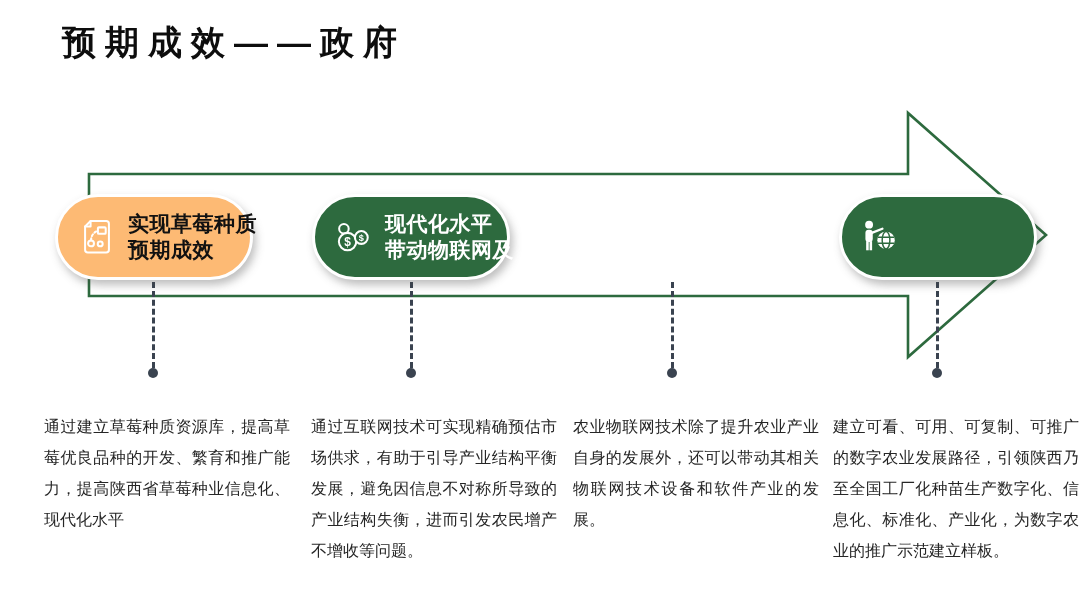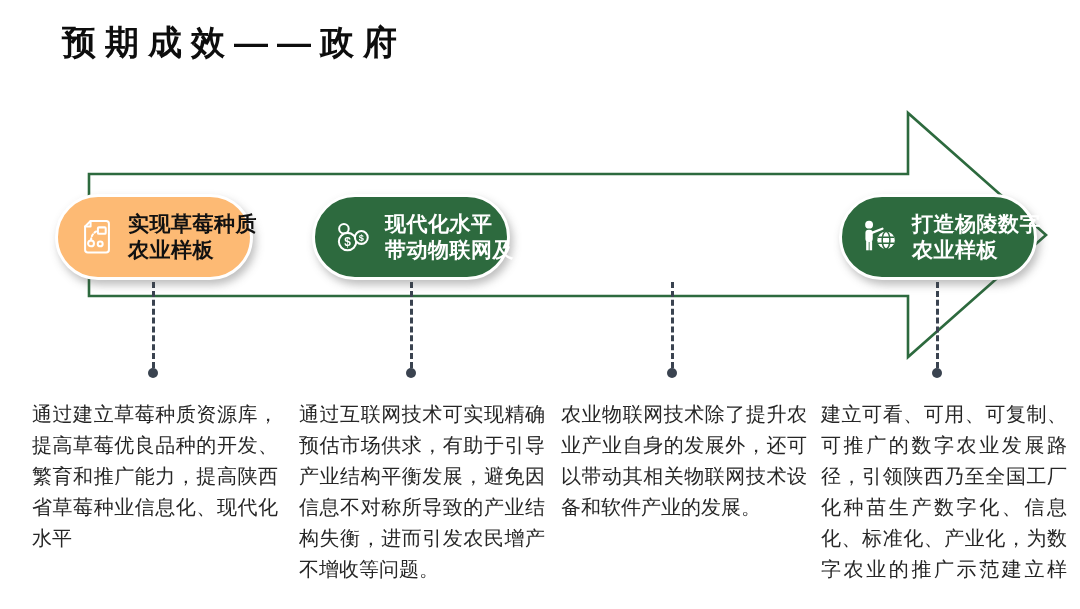--- a/index.html
+++ b/index.html
@@ -57,22 +57,22 @@
     position:absolute;
     left:-7px;bottom:-10px;
     width:10px;height:10px;
     border-radius:50%;
     background:#3A4350;
   }
   .desc{
     position:absolute;
     top:399px;
     width:246px;
-    margin:0;
-    font-size:20px;
+    margin:12px;
+    font-size:16px;
     line-height:31px;
     color:#262626;
     text-align:justify;
   }
 </style>
 </head>
 <body>
 
 <div class="stage">
 
@@ -91,21 +91,21 @@
     <svg class="pill-icon" viewBox="0 0 48 48">
       <g fill="none" stroke="#ffffff" stroke-width="2.2" stroke-linecap="round" stroke-linejoin="round">
         <path d="M17 6.5 H34 a3 3 0 0 1 3 3 V38 a3 3 0 0 1 -3 3 H14 a3 3 0 0 1 -3 -3 V12.5 Z"></path>
         <path d="M17 6.5 V12.5 H11"></path>
         <rect x="25" y="13.5" width="8.5" height="7" rx="1"></rect>
         <circle cx="17.5" cy="31" r="3.2"></circle>
         <circle cx="27.5" cy="31.5" r="2.7"></circle>
         <path d="M17.5 27.8 C17.5 22 21 18.5 25 17.2" stroke-dasharray="2.4 2.4"></path>
       </g>
     </svg>
-    <span class="pill-label"><span>实现草莓种质</span><br><span>农业样板</span></span>
+    <span class="pill-label"><span>实现草莓种质</span><br><span>预期成效</span></span>
   </div>
 
   <div class="pill pill-green" style="left:312px">
     <svg class="pill-icon" viewBox="0 0 48 48">
       <g fill="none" stroke="#ffffff" stroke-width="2.2">
         <circle cx="13" cy="15" r="5.2"></circle>
         <circle cx="17" cy="29" r="9.5" fill="#2D6A3E"></circle>
         <circle cx="32" cy="24.5" r="7" fill="#2D6A3E"></circle>
       </g>
       <text x="17" y="33.8" font-size="13" font-weight="bold" text-anchor="middle" fill="#ffffff">$</text>
@@ -123,21 +123,20 @@
         <rect x="7.8" y="28.5" width="2.8" height="10"></rect>
         <rect x="11.5" y="28.5" width="2.8" height="10"></rect>
       </g>
       <path d="M14 19.5 L25.5 15" stroke="#ffffff" stroke-width="2.6" stroke-linecap="round" fill="none"></path>
       <circle cx="29.5" cy="27.5" r="9.5" fill="#ffffff"></circle>
       <g fill="none" stroke="#2D6A3E" stroke-width="1.6">
         <ellipse cx="29.5" cy="27.5" rx="4.2" ry="9.5"></ellipse>
         <path d="M20.6 24.3 h17.8 M20.6 30.7 h17.8"></path>
       </g>
     </svg>
-    <span class="pill-label"><span>打造杨陵数字</span><br><span>农业样板</span></span>
   </div>
 
   <p class="desc" style="left:32px">通过建立草莓种质资源库，提高草莓优良品种的开发、繁育和推广能力，提高陕西省草莓种业信息化、现代化水平</p>
   <p class="desc" style="left:561px">农业物联网技术除了提升农业产业自身的发展外，还可以带动其相关物联网技术设备和软件产业的发展。</p>
   <p class="desc" style="left:299px">通过互联网技术可实现精确预估市场供求，有助于引导产业结构平衡发展，避免因信息不对称所导致的产业结构失衡，进而引发农民增产不增收等问题。</p>
   <p class="desc" style="left:821px">建立可看、可用、可复制、可推广的数字农业发展路径，引领陕西乃至全国工厂化种苗生产数字化、信息化、标准化、产业化，为数字农业的推广示范建立样板。</p>
 
 </div>
 
 </body></html>

